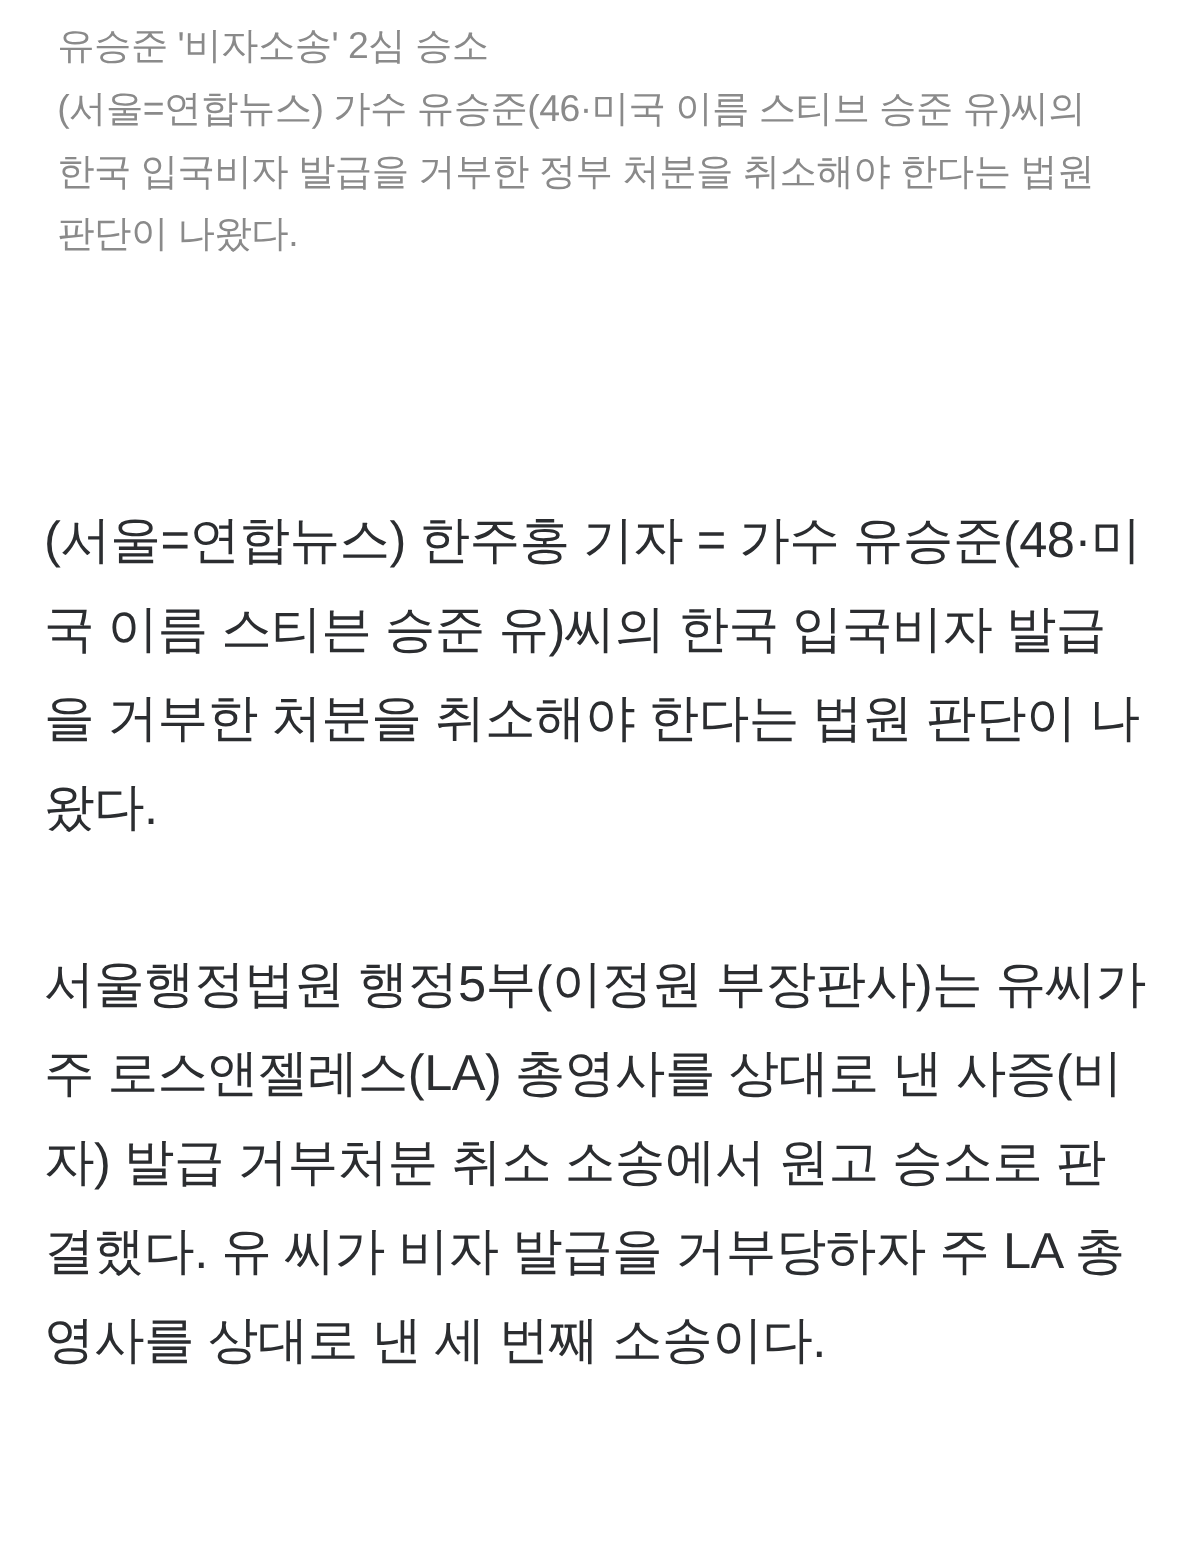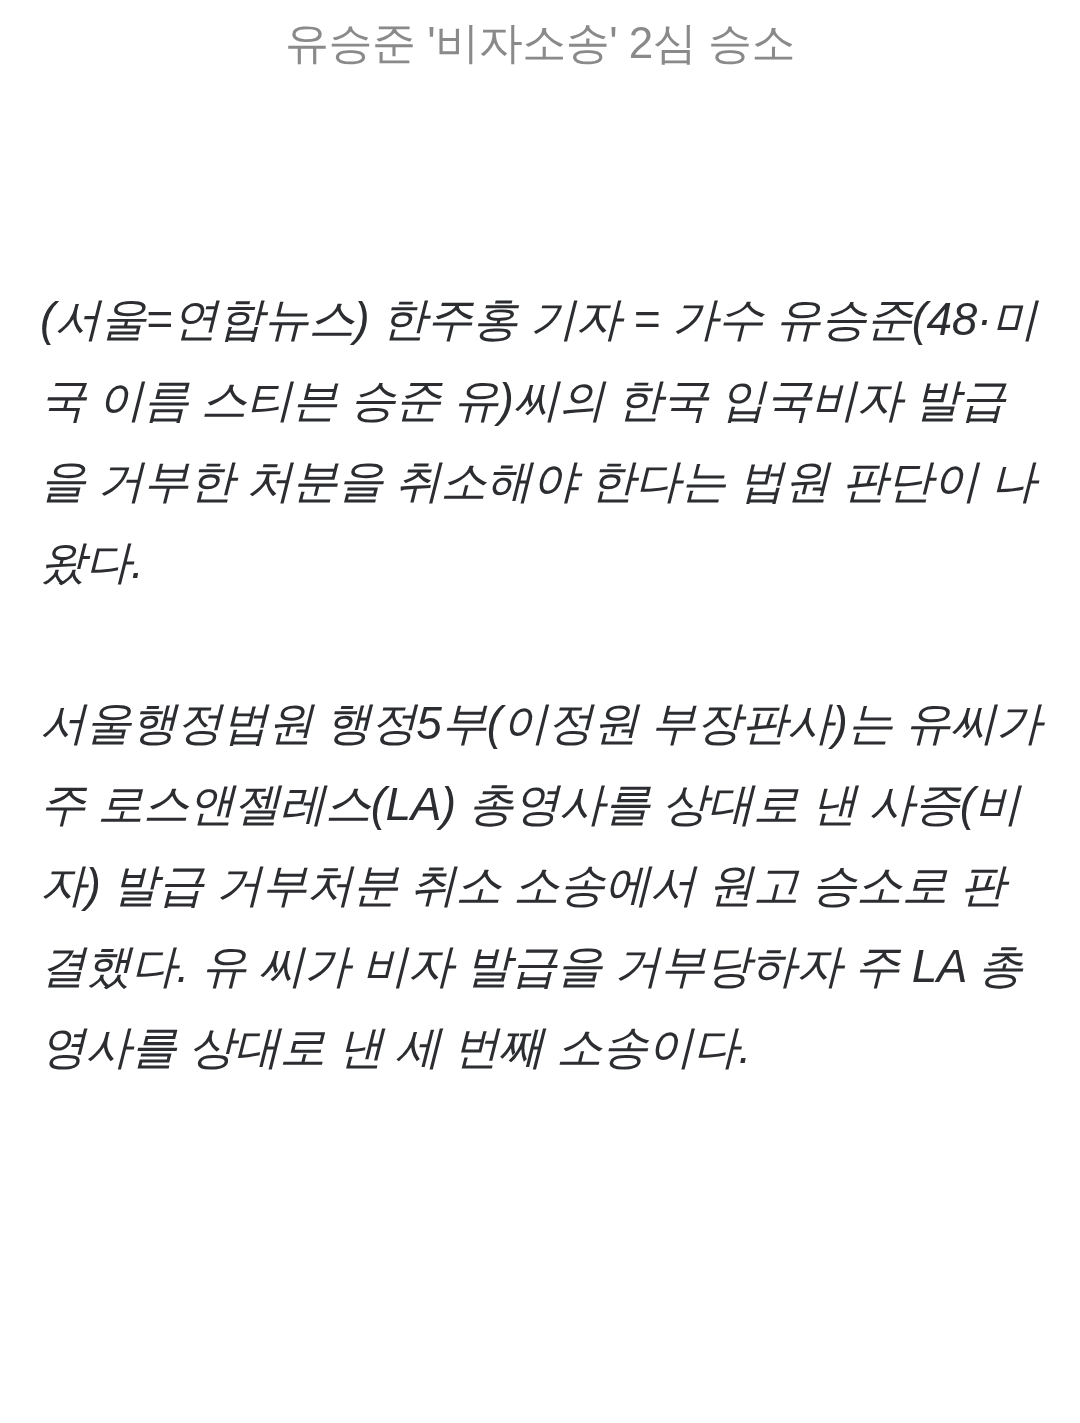--- a/index.html
+++ b/index.html
@@ -9,23 +9,22 @@
   body {
     width: 1080px;
     height: 1423px;
     background: #ffffff;
     overflow: hidden;
     font-family: "Liberation Sans", "DejaVu Sans", sans-serif;
   }
   .photo-caption {
     box-sizing: border-box;
     padding: 14px 52px 0 52px;
-    text-align: center;
     color: #8a8a8a;
-    font-size: 44px;
+    font-size: 34px;
     line-height: 57px;
     letter-spacing: -0.5px;
   }
   .photo-caption .cap-line {
     margin: 0;
   }
   .email-link {
     color: #8a8a8a;
     text-decoration: none;
   }
@@ -40,31 +39,31 @@
     box-sizing: border-box;
     padding: 0 38px 0 40px;
     color: #2b2d30;
     font-size: 46px;
     line-height: 81px;
     letter-spacing: -0.5px;
     text-align: left;
   }
   .article-body p {
     margin: 0;
-    font-style: italic;
   }
   .article-body p + p {
     margin-top: 80px;
   }
 </style>
 </head>
 <body>
 
 <div class="photo-caption">
   <div class="cap-line">유승준 '비자소송' 2심 승소</div>
+  <div class="cap-line">(서울=연합뉴스) 가수 유승준(46·미국 이름 스티브 승준 유)씨의 한국 입국비자 발급을 거부한 정부 처분을 취소해야 한다는 법원 판단이 나왔다.</div>
 </div>
 
 <div class="photo-space"></div>
 
 <div class="article-body">
   <p>(서울=연합뉴스) 한주홍 기자 = 가수 유승준(48·미국 이름 스티븐 승준 유)씨의 한국 입국비자 발급을 거부한 처분을 취소해야 한다는 법원 판단이 나왔다.</p>
   <p>서울행정법원 행정5부(이정원 부장판사)는 유씨가 주 로스앤젤레스(LA) 총영사를 상대로 낸 사증(비자) 발급 거부처분 취소 소송에서 원고 승소로 판결했다. 유 씨가 비자 발급을 거부당하자 주 LA 총영사를 상대로 낸 세 번째 소송이다.</p>
 </div>
 
 </body></html>

